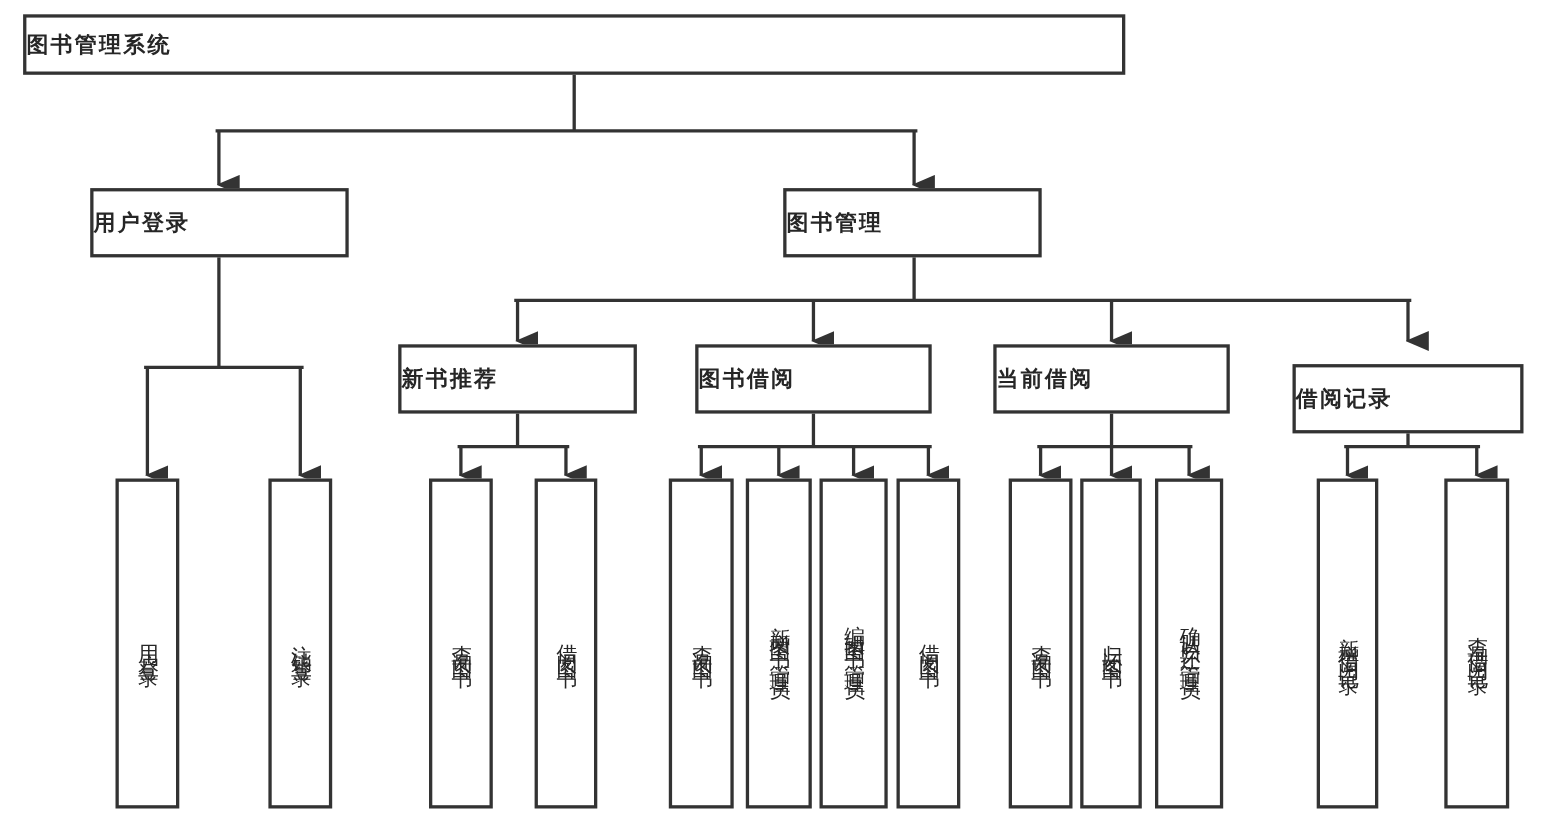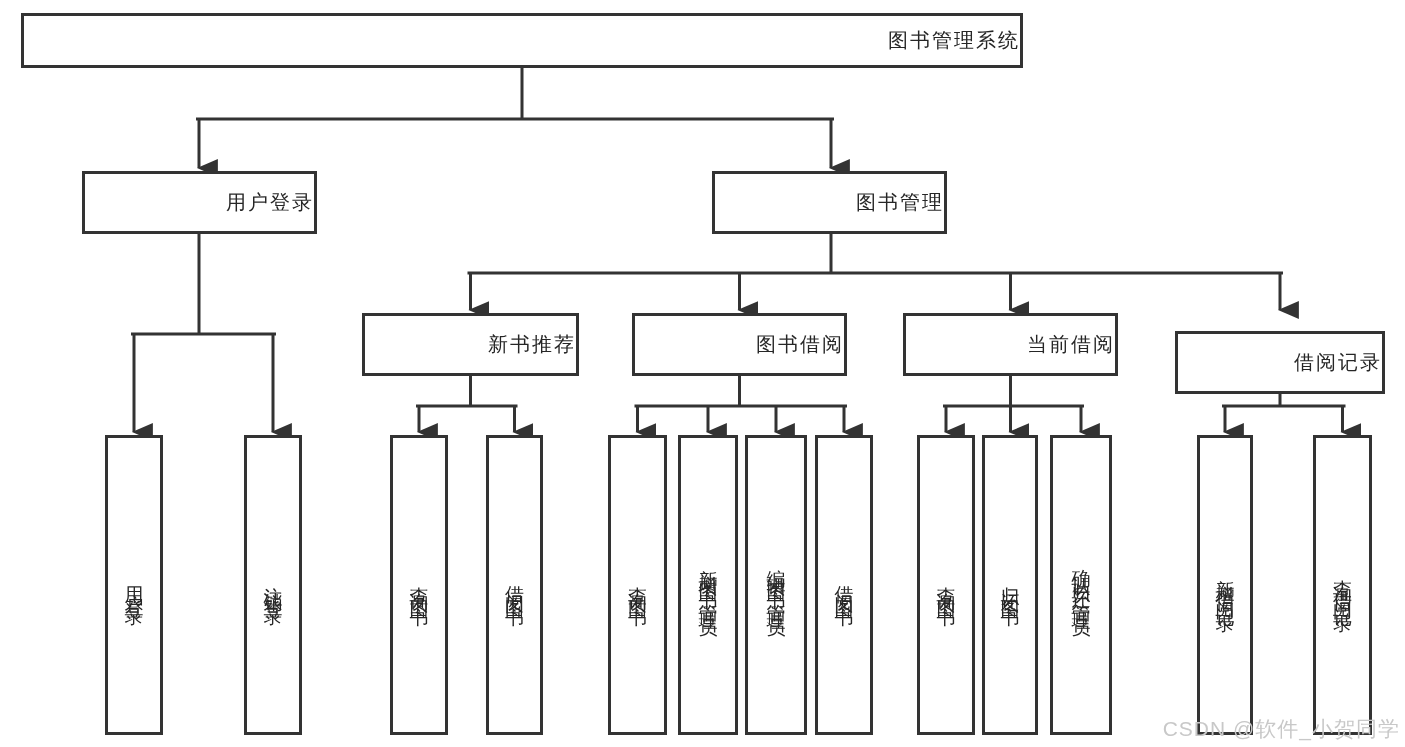--- a/index.html
+++ b/index.html
@@ -7,21 +7,21 @@
   }
   html,body{margin:0;padding:0;background:var(--background);}
   .canvas{
     position:relative; width:1405px; height:747px; overflow:hidden;
     background:var(--background);
     font-family:"Liberation Sans","DejaVu Sans",sans-serif;
   }
   .connector-layer{position:absolute;left:0;top:0;width:1405px;height:747px;}
   .hbox{
     position:absolute; box-sizing:border-box; background:var(--box-bg);
-    border:3px solid var(--line); display:flex; align-items:center; justify-content:flex-end;
+    border:3px solid var(--line); display:flex; align-items:center; justify-content:flex-start;font-weight:bold;
   }
   .hbox .label{font-size:20px; letter-spacing:2px; color:var(--text); white-space:nowrap;}
   .vbox{
     position:absolute; box-sizing:border-box; background:var(--box-bg);
     border:3px solid var(--line); display:flex; align-items:center; justify-content:center;
   }
   .vbox .vtext{
     writing-mode:vertical-rl; text-orientation:mixed;
     font-size:19px; letter-spacing:7px; color:var(--text); white-space:nowrap;
   }
@@ -135,14 +135,13 @@
     <span class="vtext">确认归还（管理员）</span>
   </div>
 
   <div class="vbox" style="left:1197px;top:435px;width:56px;height:300px;">
     <span class="vtext">新增借阅记录</span>
   </div>
   <div class="vbox" style="left:1313px;top:435px;width:59px;height:300px;">
     <span class="vtext">查询借阅记录</span>
   </div>
 
-  <div class="watermark">CSDN @软件_小贺同学</div>
 </div>
 
 </body></html>

